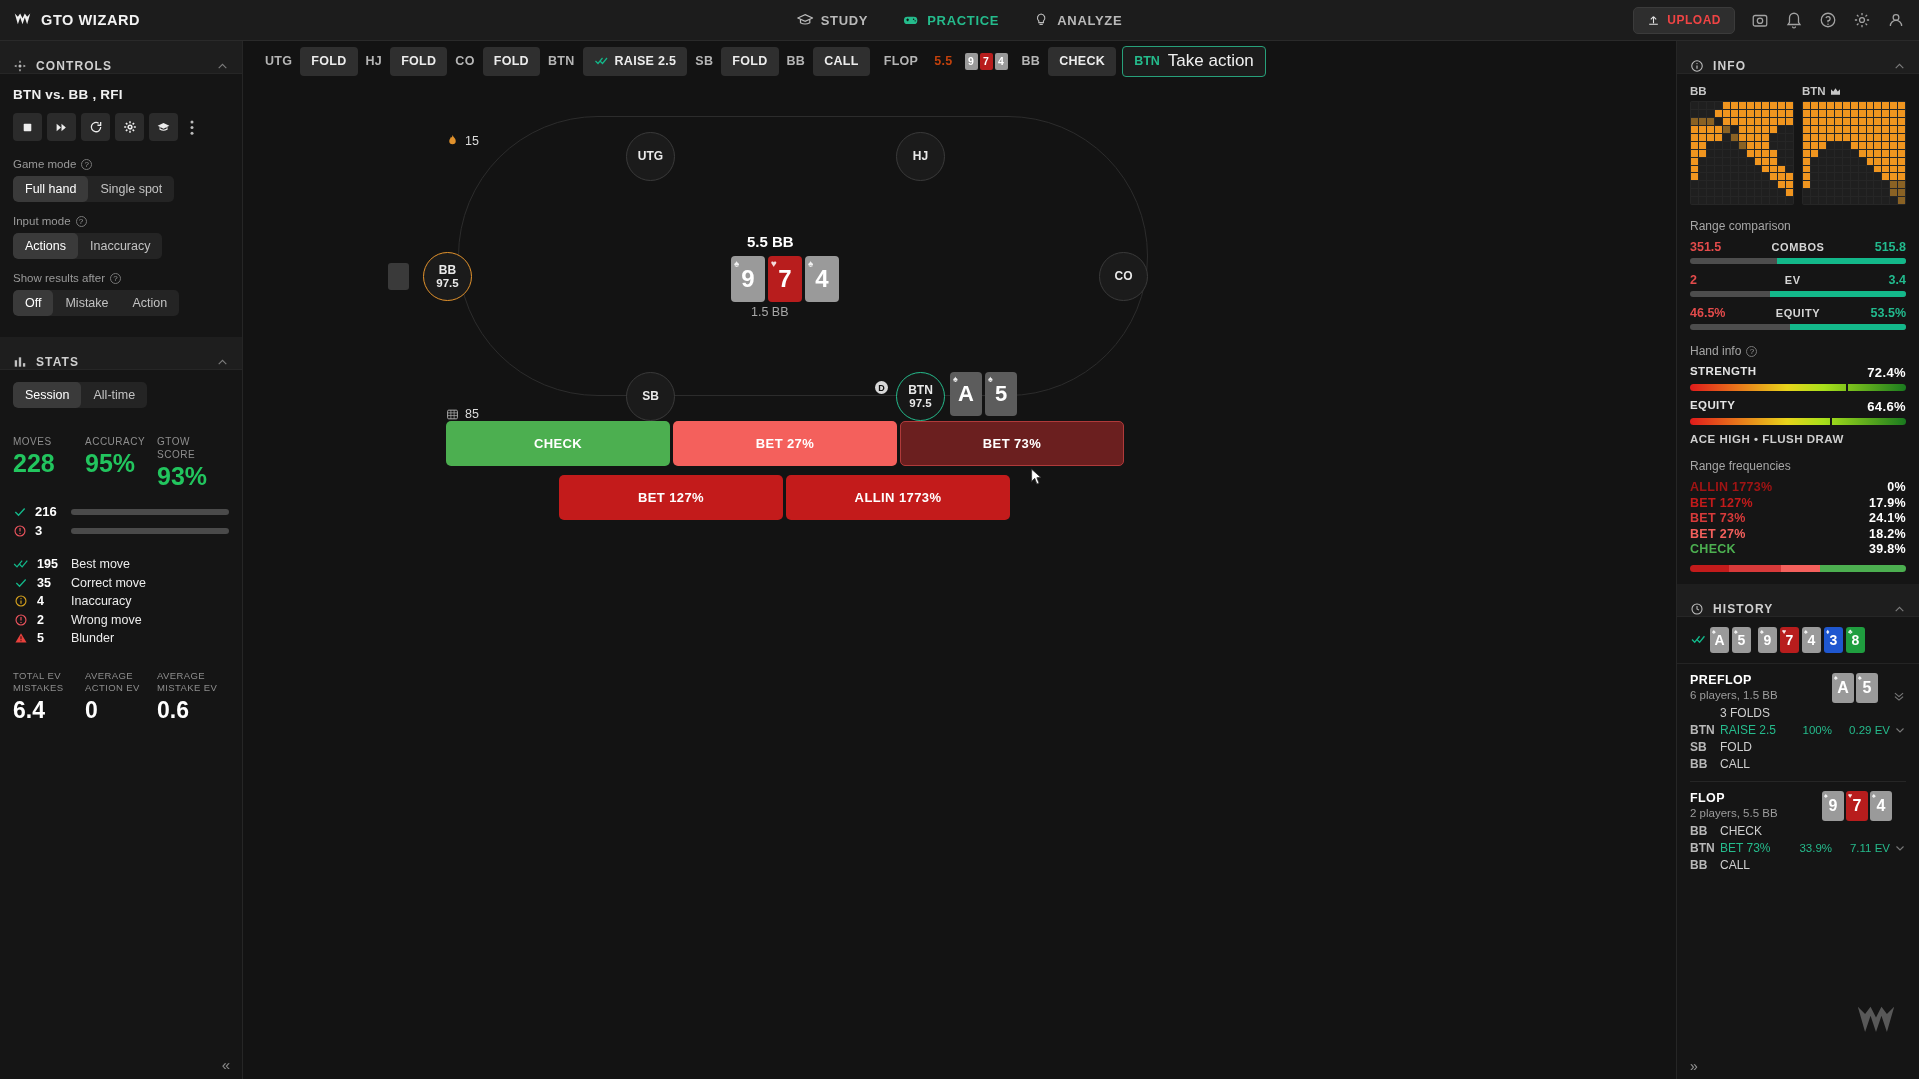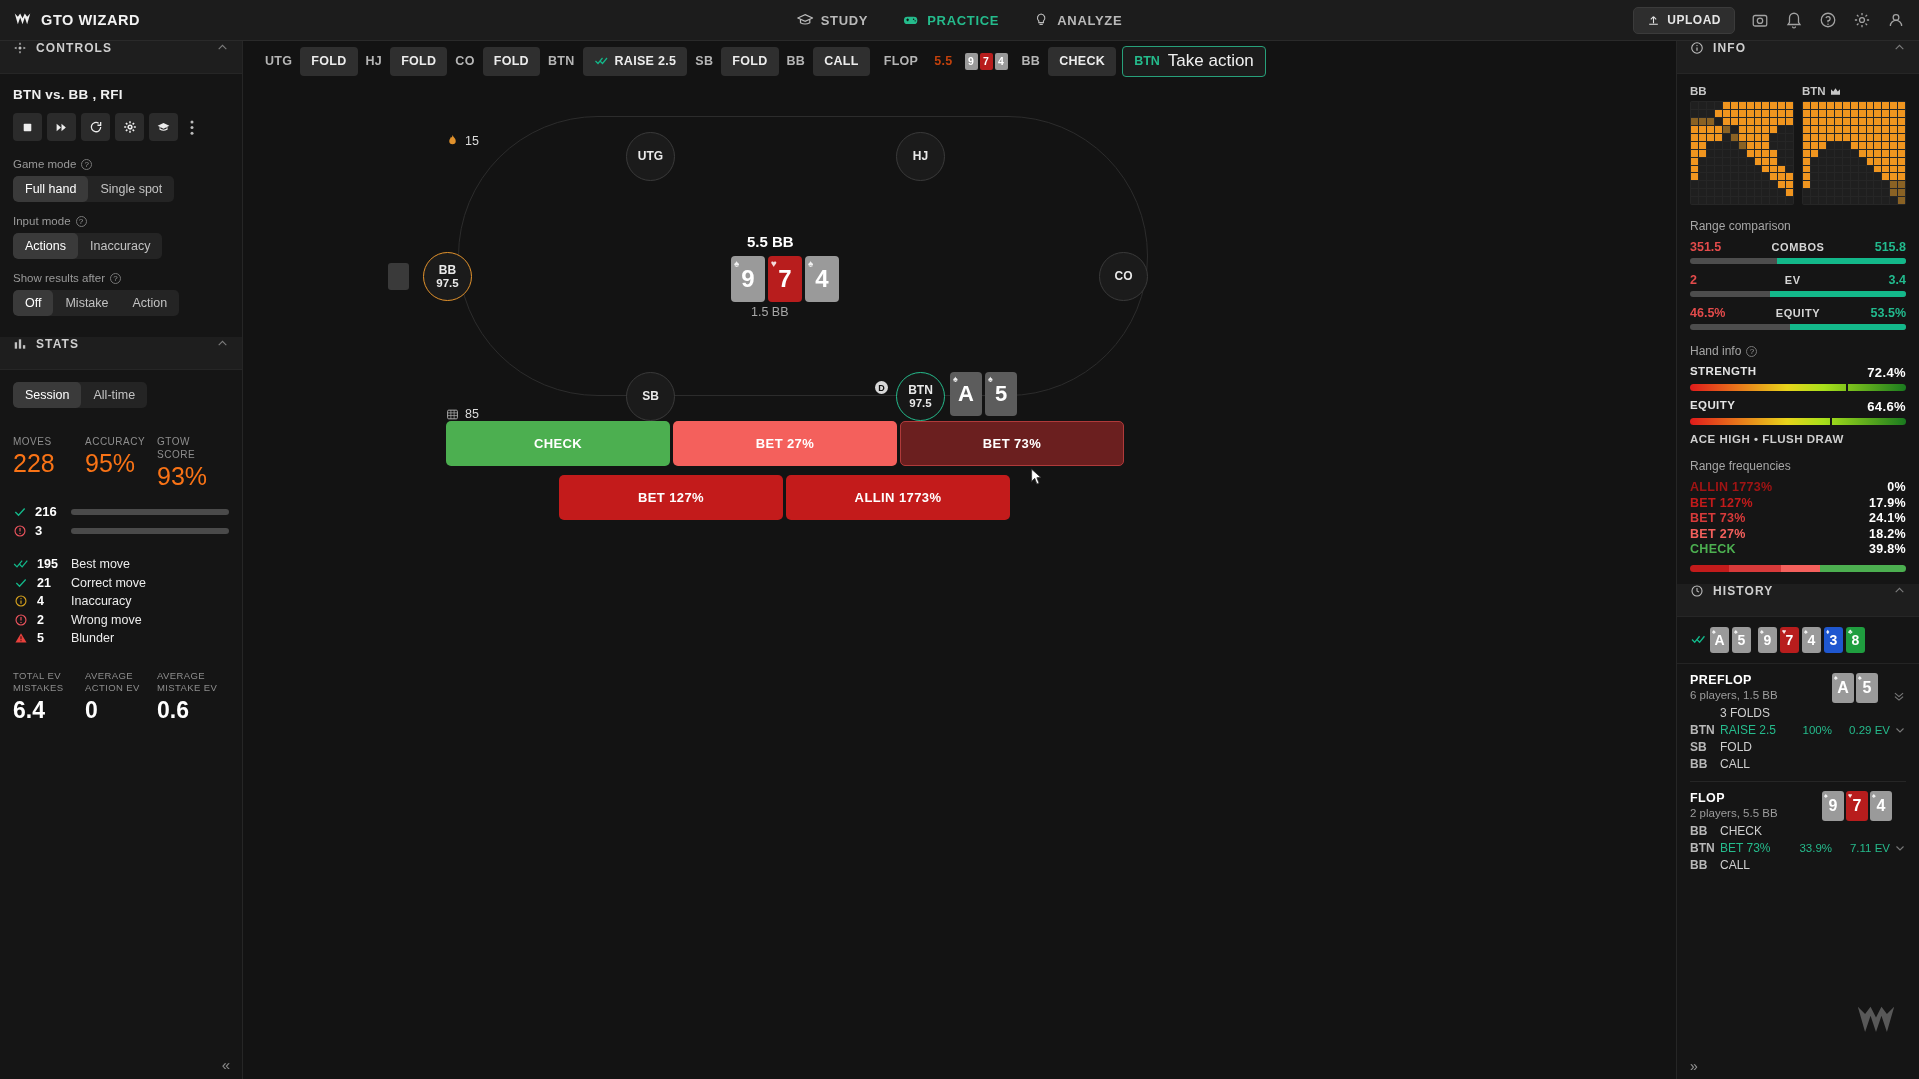--- a/index.html
+++ b/index.html
@@ -20,31 +20,31 @@
   .brand { display: flex; align-items: center; gap: 9px; padding-left: 13px; }
   .brand-mark { width: 19px; height: 17px; }
   .brand-name { font-size: 14.5px; font-weight: bold; letter-spacing: .6px; color: #f2f2f2; }
   .topnav { position: absolute; left: 50%; transform: translateX(-50%); display: flex; gap: 34px; align-items: center; height: 100%; }
   .topnav-item { display: flex; align-items: center; gap: 8px; font-size: 13px; font-weight: bold; letter-spacing: .7px; color: #b9b9b9; height: 100%; cursor: pointer; }
   .topnav-item.active { color: #25bb8c; }
   .topright { margin-left: auto; display: flex; align-items: center; gap: 16px; padding-right: 14px; }
   .upload-btn {
     background: #2e2e2e; border: 1px solid #3b3b3b; border-radius: 5px;
     height: 27px; display: flex; align-items: center; gap: 7px; padding: 0 13px;
-    font-size: 12px; font-weight: bold; letter-spacing: .5px; color: #e5e5e5; cursor: pointer;
+    font-size: 12px; font-weight: bold; letter-spacing: .5px; color: #ef4444; cursor: pointer;
   }
   .ticon { width: 18px; height: 18px; opacity: .78; cursor: pointer; }
 
   
   .body { display: flex; flex: 1; min-height: 0; }
 
   
   .sidebar { width: 243px; background: #151515; border-right: 1px solid #262626; display: flex; flex-direction: column; flex: 0 0 243px; position: relative; }
   .panel-head {
-    height: 33px; display: flex; align-items: flex-start; gap: 9px; padding: 0 13px;
+    height: 33px; display: flex; align-items: flex-end; gap: 9px; padding: 0 13px;
     background: #1e1e1e; border-bottom: 1px solid #262626; cursor: pointer;
   }
   .panel-head .ph-title { font-size: 12px; font-weight: bold; letter-spacing: 1.1px; color: #cfcfcf; }
   .panel-head .chev { margin-left: auto; opacity: .6; }
   .sb-body { padding: 13px 13px 0 13px; }
   .spot-title { font-size: 13.5px; font-weight: bold; color: #f0f0f0; margin-bottom: 11px; letter-spacing: .2px; }
   .ctrl-icons { display: flex; align-items: center; gap: 5px; margin-bottom: 17px; }
   .ci-btn { width: 29px; height: 28px; background: #2b2b2b; border-radius: 4px; display: flex; align-items: center; justify-content: center; cursor: pointer; }
   .ci-dots { width: 18px; height: 28px; display: flex; align-items: center; justify-content: center; cursor: pointer; }
   .field-label { font-size: 11.5px; color: #9a9a9a; margin-bottom: 6px; display: flex; align-items: center; gap: 5px; }
@@ -52,21 +52,21 @@
   .segbar { display: inline-flex; background: #242424; border-radius: 5px; padding: 0; margin-bottom: 13px; overflow: hidden; }
   .seg { padding: 6px 12px; font-size: 12.5px; color: #c2c2c2; cursor: pointer; border-radius: 5px; white-space: nowrap; }
   .seg.on { background: #3a3a3a; color: #fff; }
   .divider { height: 1px; background: #262626; margin-top: 8px; }
 
   
   .stats-body { padding: 12px 13px 0 13px; }
   .stat-cols { display: flex; gap: 0; margin-top: 14px; }
   .stat-col { flex: 1; }
   .stat-cap { font-size: 10px; color: #8e8e8e; letter-spacing: .5px; line-height: 13px; }
-  .stat-val { font-size: 25px; font-weight: normal; color: #f97316; margin-top: 1px; }
+  .stat-val { font-size: 25px; font-weight: bold; color: #22c55e; margin-top: 1px; }
   .bars { margin-top: 11px; }
   .bar-row { display: flex; align-items: center; gap: 8px; height: 19px; }
   .bar-num { font-size: 13px; font-weight: bold; color: #fff; width: 28px; }
   .bar-track { flex: 1; height: 6px; background: #4a4a4a; border-radius: 3px; overflow: hidden; }
   .bar-fill { height: 100%; border-radius: 3px; }
   .mv-list { margin-top: 15px; }
   .mv-row { display: flex; align-items: center; gap: 8px; height: 18.5px; }
   .mv-num { font-size: 12.5px; font-weight: bold; color: #fff; width: 26px; }
   .mv-lbl { font-size: 12.5px; color: #ececec; }
   .ev-cols { display: flex; margin-top: 22px; }
@@ -377,21 +377,21 @@
               <path d="M2 12 L7 17 L16 6" fill="none" stroke="#13b88a" stroke-width="2.2"></path>
               <path d="M11 12 L16 17 L25 6" fill="none" stroke="#13b88a" stroke-width="2.2"></path>
             </svg>
             <span class="mv-num">195</span>
             <span class="mv-lbl">Best move</span>
           </div>
           <div class="mv-row">
             <svg width="16" height="14" viewBox="0 0 24 24">
                 <path d="M4 12 L9.5 17.5 L20 6" fill="none" stroke="#13b88a" stroke-width="2.2"></path>
               </svg>
-            <span class="mv-num">21</span>
+            <span class="mv-num">35</span>
             <span class="mv-lbl">Correct move</span>
           </div>
           <div class="mv-row">
             <svg width="16" height="14" viewBox="0 0 24 24">
               <circle cx="12" cy="12" r="8.5" fill="none" stroke="#d8a31e" stroke-width="1.9"></circle>
               <circle cx="12" cy="8" r="1.1" fill="#d8a31e"></circle>
                 <path d="M12 11 L12 16.5" stroke="#d8a31e" stroke-width="2"></path>
             </svg>
             <span class="mv-num">4</span>
             <span class="mv-lbl">Inaccuracy</span>

